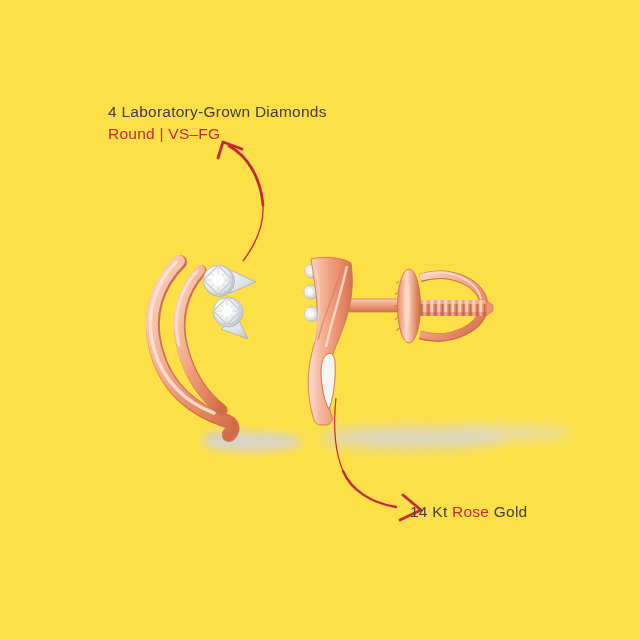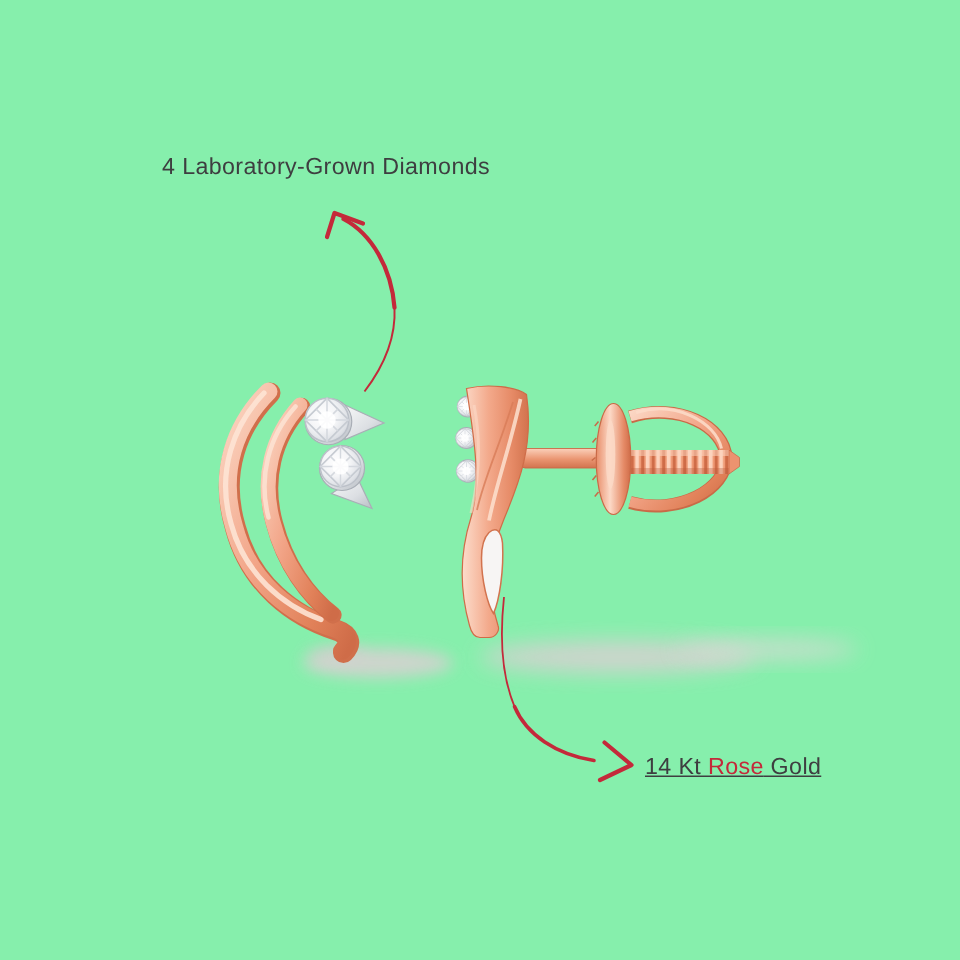--- a/index.html
+++ b/index.html
@@ -1,34 +1,34 @@
 <!DOCTYPE html>
 <html><head>
 <meta charset="utf-8">
 <style>
   html,body{margin:0;padding:0;}
   body{font-family:"Liberation Sans", sans-serif;}
   .stage{
     position:relative;
     width:640px;height:640px;
-    background:#86efac;
+    background:#fde047;
     overflow:hidden;
   }
   .art{position:absolute;inset:0;}
   .callout{
     position:absolute;
     font-size:15.5px;
     line-height:21.5px;
     letter-spacing:0.25px;
     color:#3e3e40;
     font-weight:400;
     white-space:nowrap;
   }
   .callout-top{left:108px;top:101px;}
-  .callout-bottom{left:430px;top:501px;text-decoration:underline;}
+  .callout-bottom{left:410px;top:501px;}
   .red{color:#c4293a;}
 </style>
 </head>
 <body>
 
 <div class="stage">
 
   <svg class="art" width="640" height="640" viewBox="0 0 640 640" xmlns="http://www.w3.org/2000/svg" aria-hidden="true">
     <defs>
       <linearGradient id="gStrand" x1="0" y1="0" x2="1" y2="1">
@@ -162,19 +162,20 @@
       <g>
         <path d="M336,398 C333,426 335,452 343,471" stroke="#c4293a" stroke-width="1.2" fill="none"></path>
         <path d="M343,471 C351,490 371,503 396,507" stroke="#c4293a" stroke-width="2.4" fill="none" stroke-linecap="round"></path>
         <path d="M403,495 L421,510 L400,520" stroke="#c4293a" stroke-width="2.8" fill="none" stroke-linecap="round" stroke-linejoin="round"></path>
       </g>
     </g>
   </svg>
 
   <div class="callout callout-top">
     <div>4 Laboratory-Grown Diamonds</div>
+    <div class="red">Round | VS–FG</div>
   </div>
 
   <div class="callout callout-bottom">
     <div><span>14 Kt </span><span class="red">Rose</span><span> Gold</span></div>
   </div>
 
 </div>
 
 </body></html>

